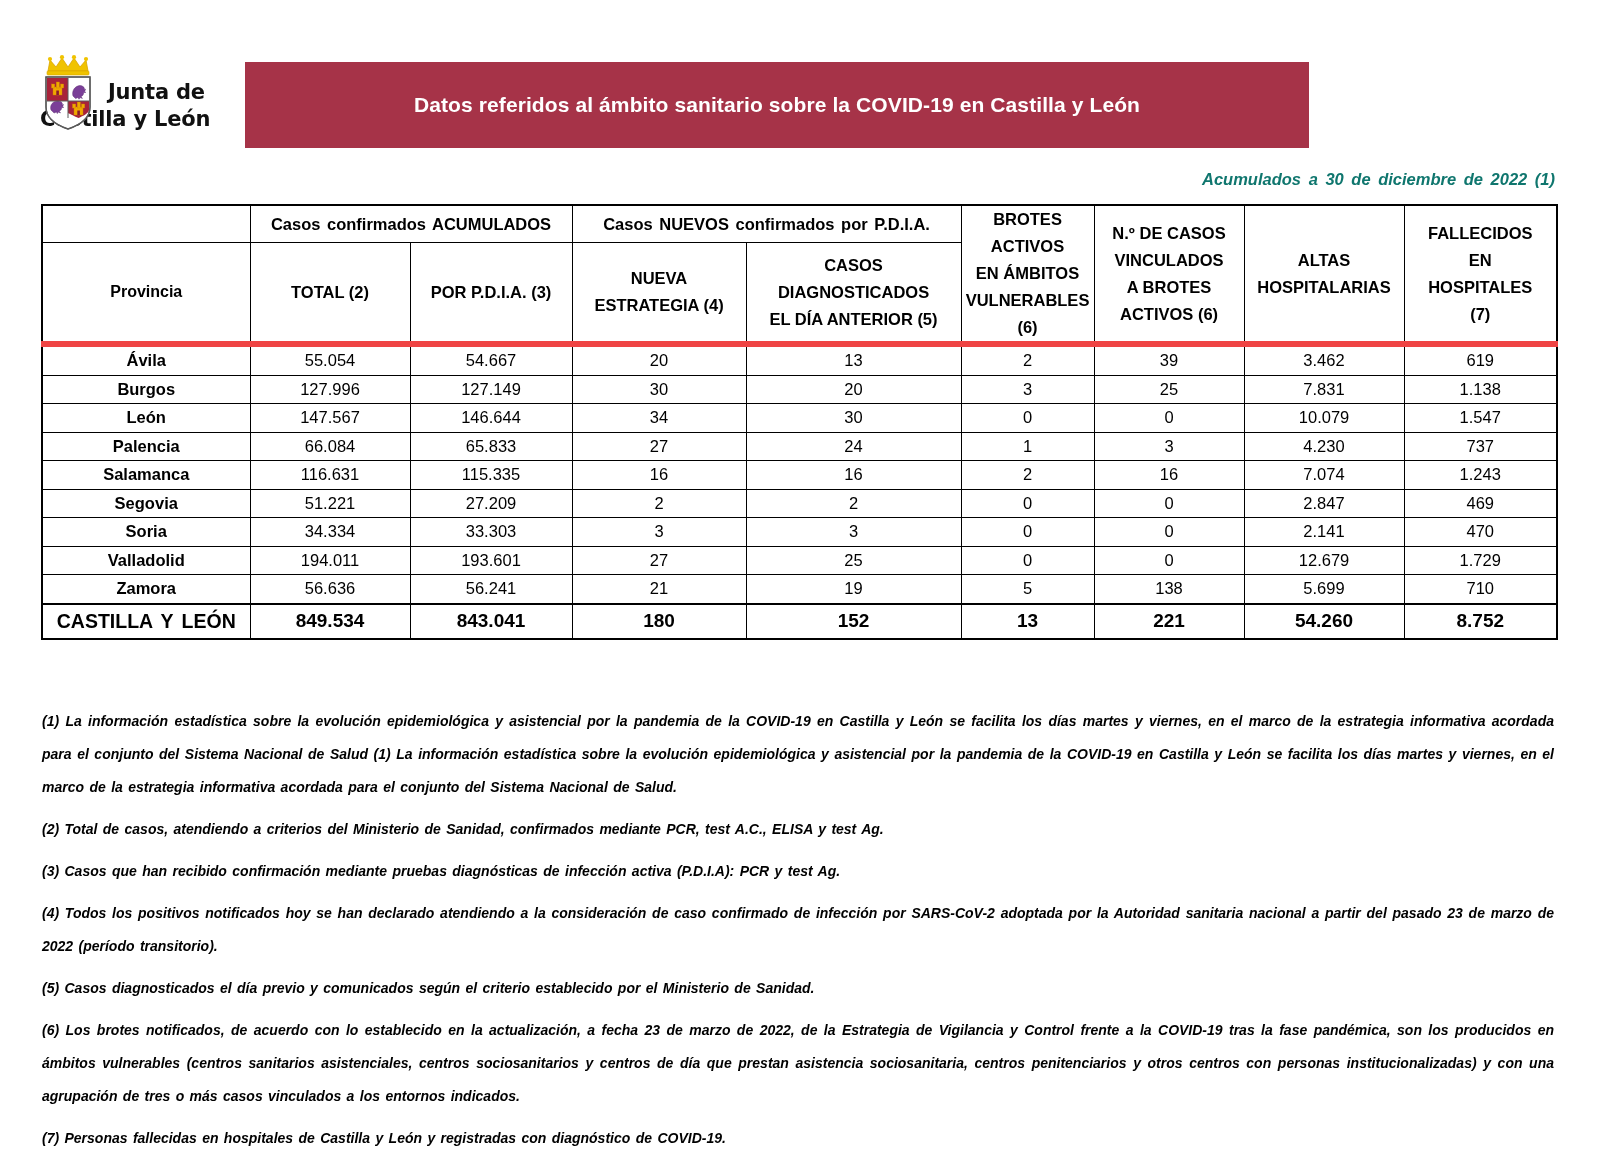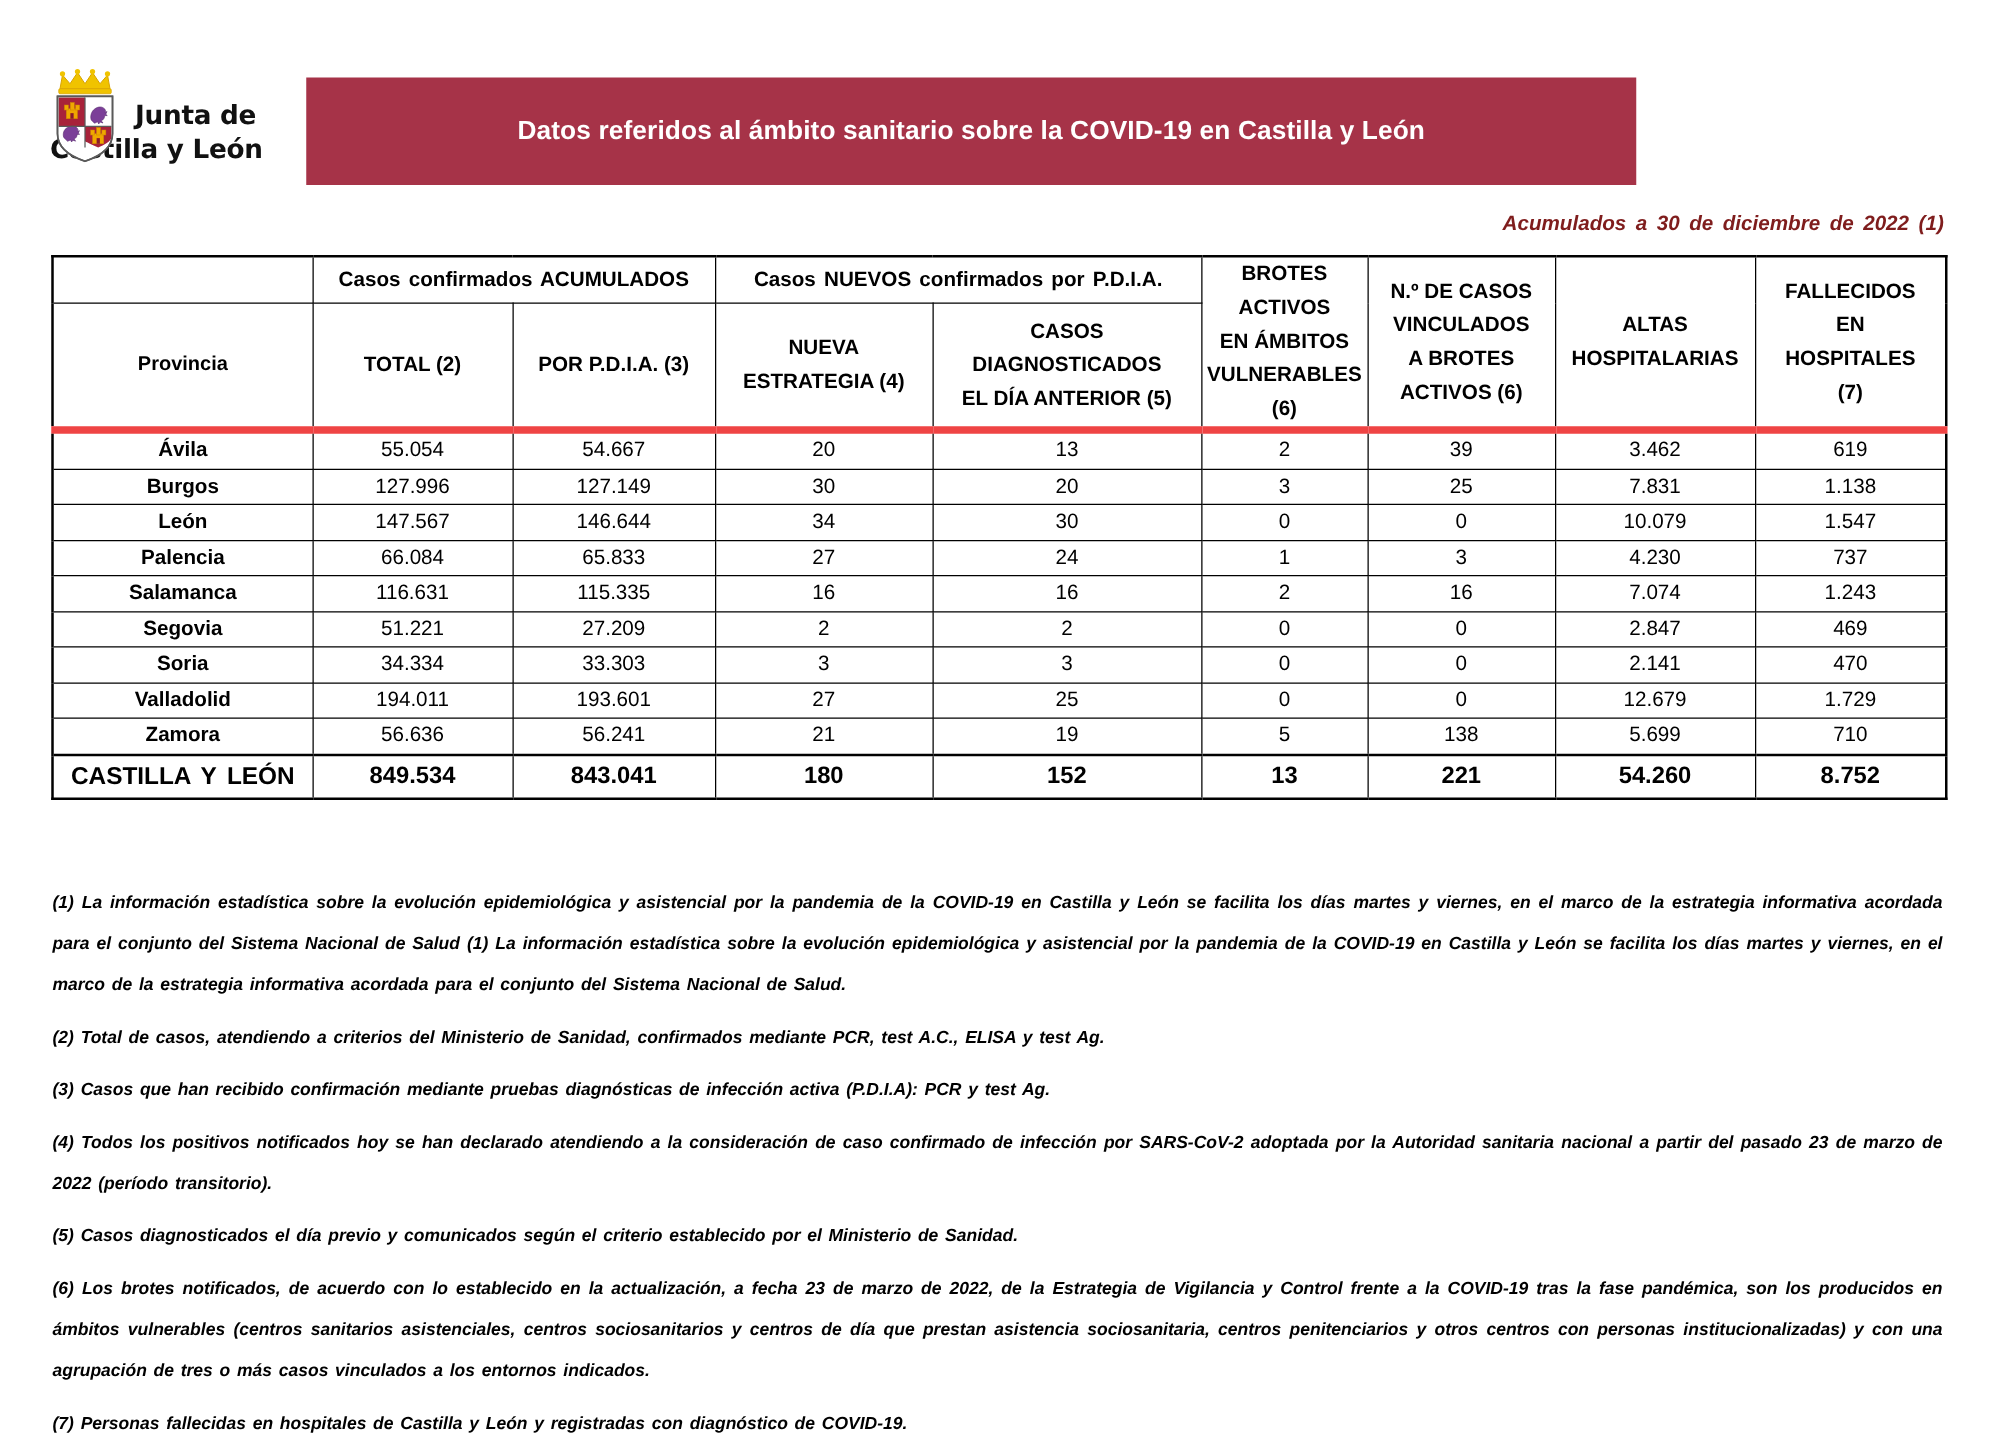--- a/index.html
+++ b/index.html
@@ -81,21 +81,21 @@
 
   .acumulados {
     position: absolute;
     right: 45px;
     top: 170px;
     font-family: "Liberation Sans", sans-serif;
     font-style: italic;
     font-weight: bold;
     font-size: 16.5px;
     word-spacing: 3px;
-    color: #7f1d1d;
+    color: #0f766e;
     text-align: center;
   }
 
   
   .table-wrap {
     position: absolute;
     left: 41px;
     top: 204px;
     width: 1273px;
     border-radius: 17px;

